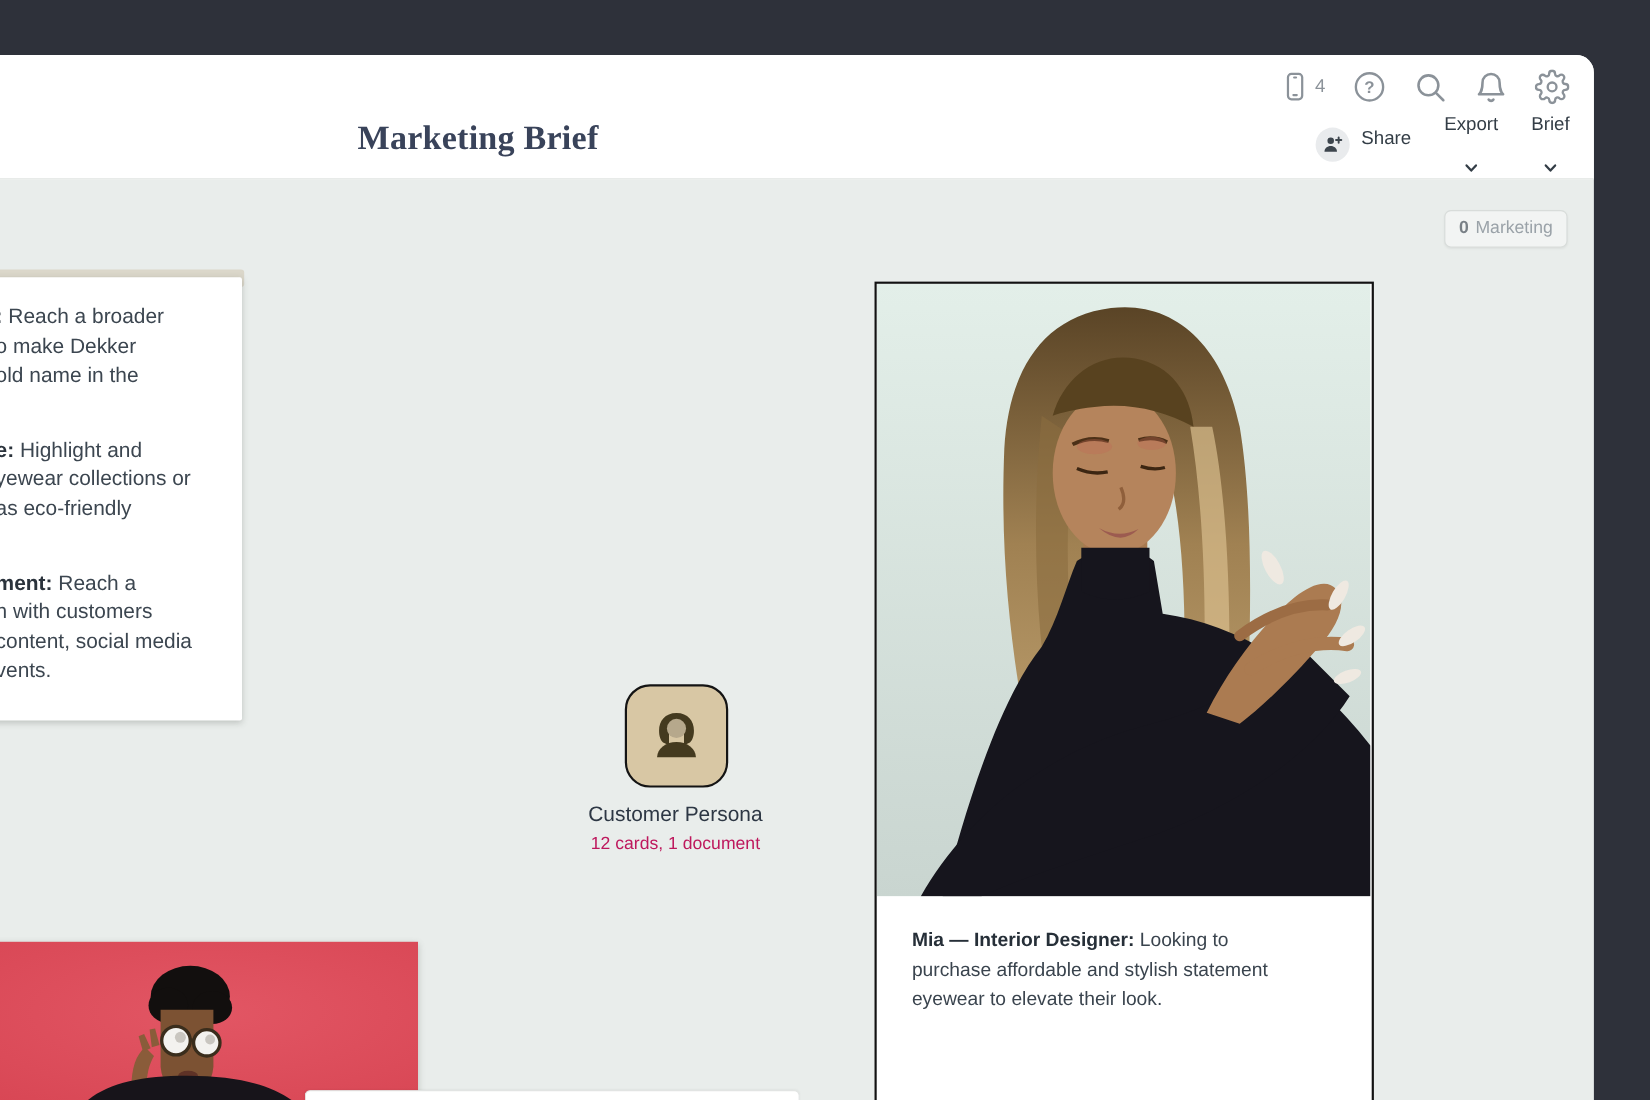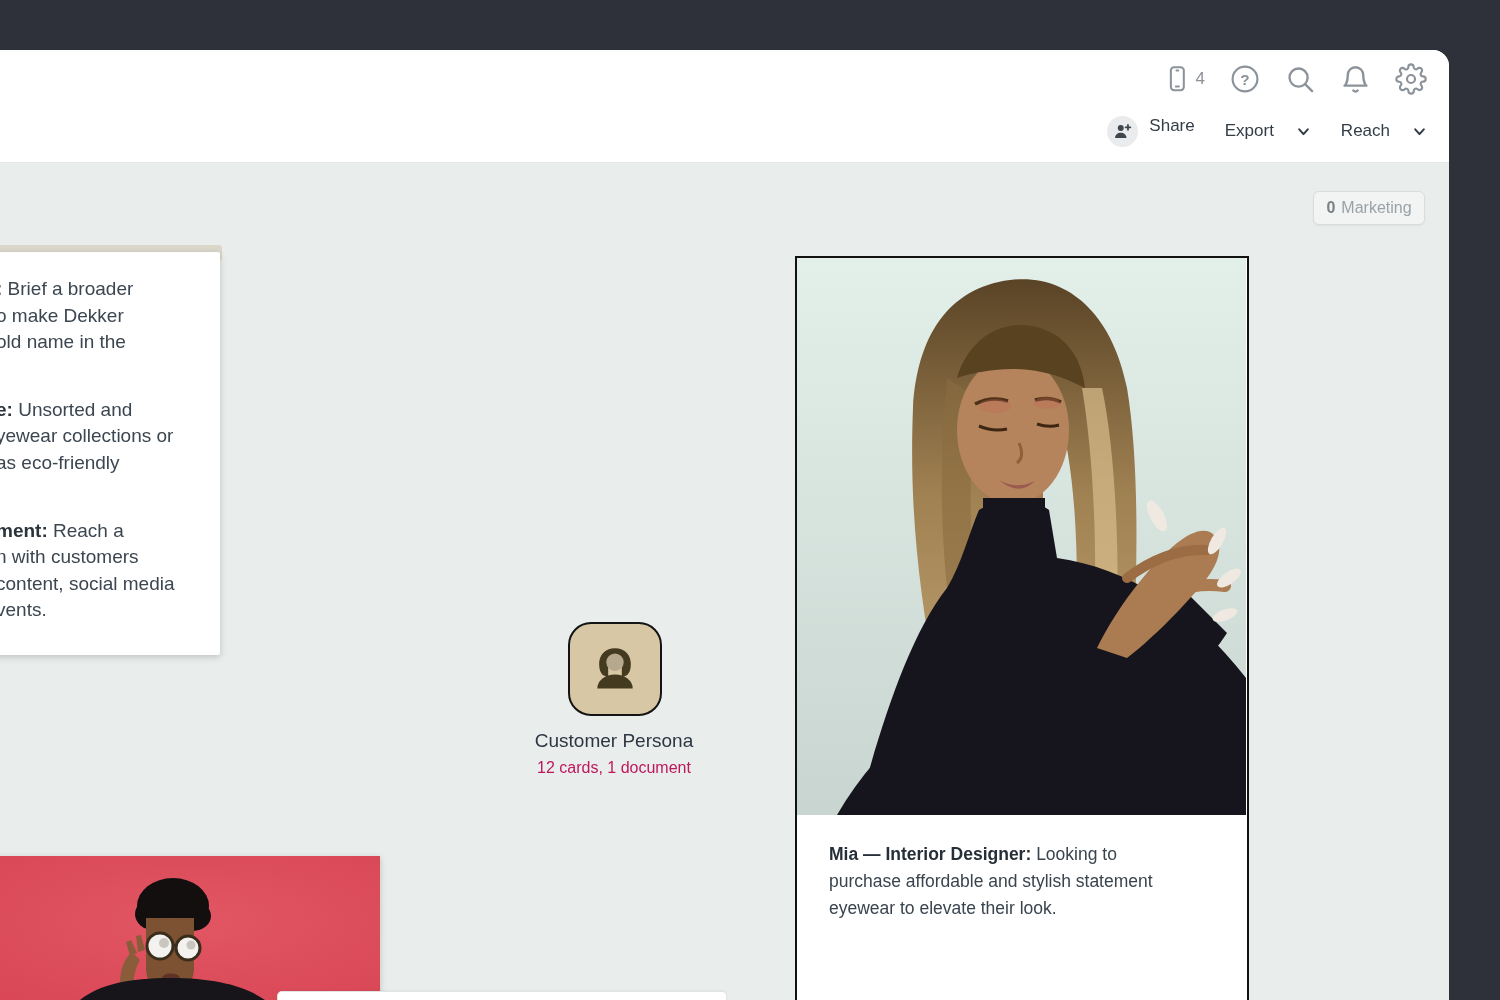--- a/index.html
+++ b/index.html
@@ -18,21 +18,21 @@
     font-weight:bold; font-size:31px; color:#39435a; letter-spacing:.2px; }
   .icon-row { position:absolute; top:11px; right:22px; display:flex; align-items:center; gap:24px; height:36px; }
   .icon-btn { display:flex; align-items:center; gap:6px; cursor:pointer; }
   .icon-btn svg { display:block; }
   .device-count { font-size:17px; color:#8b9299; }
   .action-row { position:absolute; top:63px; right:22px; display:flex; align-items:center; gap:30px; height:36px; }
   .avatar-share { display:flex; align-items:flex-start; gap:11px; }
   .avatar { width:31px; height:31px; border-radius:50%; background:#e9ebed;
     display:flex; align-items:center; justify-content:center; }
   .action-label { font-size:17px; color:#333d46; }
-  .action-item { display:flex; align-items:center; gap:22px; cursor:pointer; }
+  .action-item { display:flex; align-items:center; gap:22px; cursor:pointer;flex-direction:column; }
 
   
   .unsorted-badge { position:absolute; left:1313px; top:141px; width:112px; height:34px;
     background:#f2f4f3; border:1px solid #d8dcda; border-radius:6px;
     display:flex; align-items:center; justify-content:center; gap:6px;
     font-size:16px; box-shadow:0 1px 2px rgba(0,0,0,.05); }
   .unsorted-badge .count { font-weight:bold; color:#798086; }
   .unsorted-badge .label { color:#9aa2a8; }
 
   
@@ -74,20 +74,21 @@
     background:#ffffff; border:1px solid #e2e4e3; border-bottom:none; border-radius:5px 5px 0 0;
     box-shadow:0 -1px 2px rgba(0,0,0,.04); }
 </style>
 </head>
 <body>
 
 <div class="stage">
   <div class="window">
 
     <div class="header">
+      <div class="doc-title">Marketing Brief</div>
 
       <div class="icon-row">
         <div class="icon-btn">
           <svg width="27" height="32" viewBox="0 0 24 26" fill="none" stroke="#8b9299" stroke-width="1.8" stroke-linecap="round">
             <rect x="7" y="2.5" width="11.5" height="20.5" rx="2.8"></rect>
             <line x1="11.4" y1="19.6" x2="14.1" y2="19.6"></line>
             <line x1="12" y1="5.4" x2="13.5" y2="5.4"></line>
           </svg>
           <span class="device-count">4</span>
         </div>
@@ -131,43 +132,43 @@
           </div>
           <span class="action-label">Share</span>
         </div>
         <div class="action-item">
           <span class="action-label">Export</span>
           <svg width="15" height="15" viewBox="0 0 14 14" fill="none" stroke="#333d46" stroke-width="1.9" stroke-linecap="round" stroke-linejoin="round">
             <polyline points="3,5 7,9.4 11,5"></polyline>
           </svg>
         </div>
         <div class="action-item">
-          <span class="action-label">Reach</span>
+          <span class="action-label">Brief</span>
           <svg width="15" height="15" viewBox="0 0 14 14" fill="none" stroke="#333d46" stroke-width="1.9" stroke-linecap="round" stroke-linejoin="round">
             <polyline points="3,5 7,9.4 11,5"></polyline>
           </svg>
         </div>
       </div>
     </div>
 
     <div class="unsorted-badge">
       <span class="count">0</span>
       <span class="label">Marketing</span>
     </div>
 
     <div class="goals-back"></div>
     <div class="goals-card">
       <div class="goals-text">
         <div class="para">
-          <div><b>:</b><span> Brief a broader</span></div>
+          <div><b>:</b><span> Reach a broader</span></div>
           <div><b></b><span>o make Dekker</span></div>
           <div><b></b><span>old name in the</span></div>
         </div>
         <div class="para">
-          <div><b>e:</b><span> Unsorted and</span></div>
+          <div><b>e:</b><span> Highlight and</span></div>
           <div><b></b><span>yewear collections or</span></div>
           <div><b></b><span>as eco-friendly</span></div>
         </div>
         <div class="para">
           <div><b>ment:</b><span> Reach a</span></div>
           <div><b></b><span>n with customers</span></div>
           <div><b></b><span>content, social media</span></div>
           <div><b></b><span>vents.</span></div>
         </div>
       </div>

